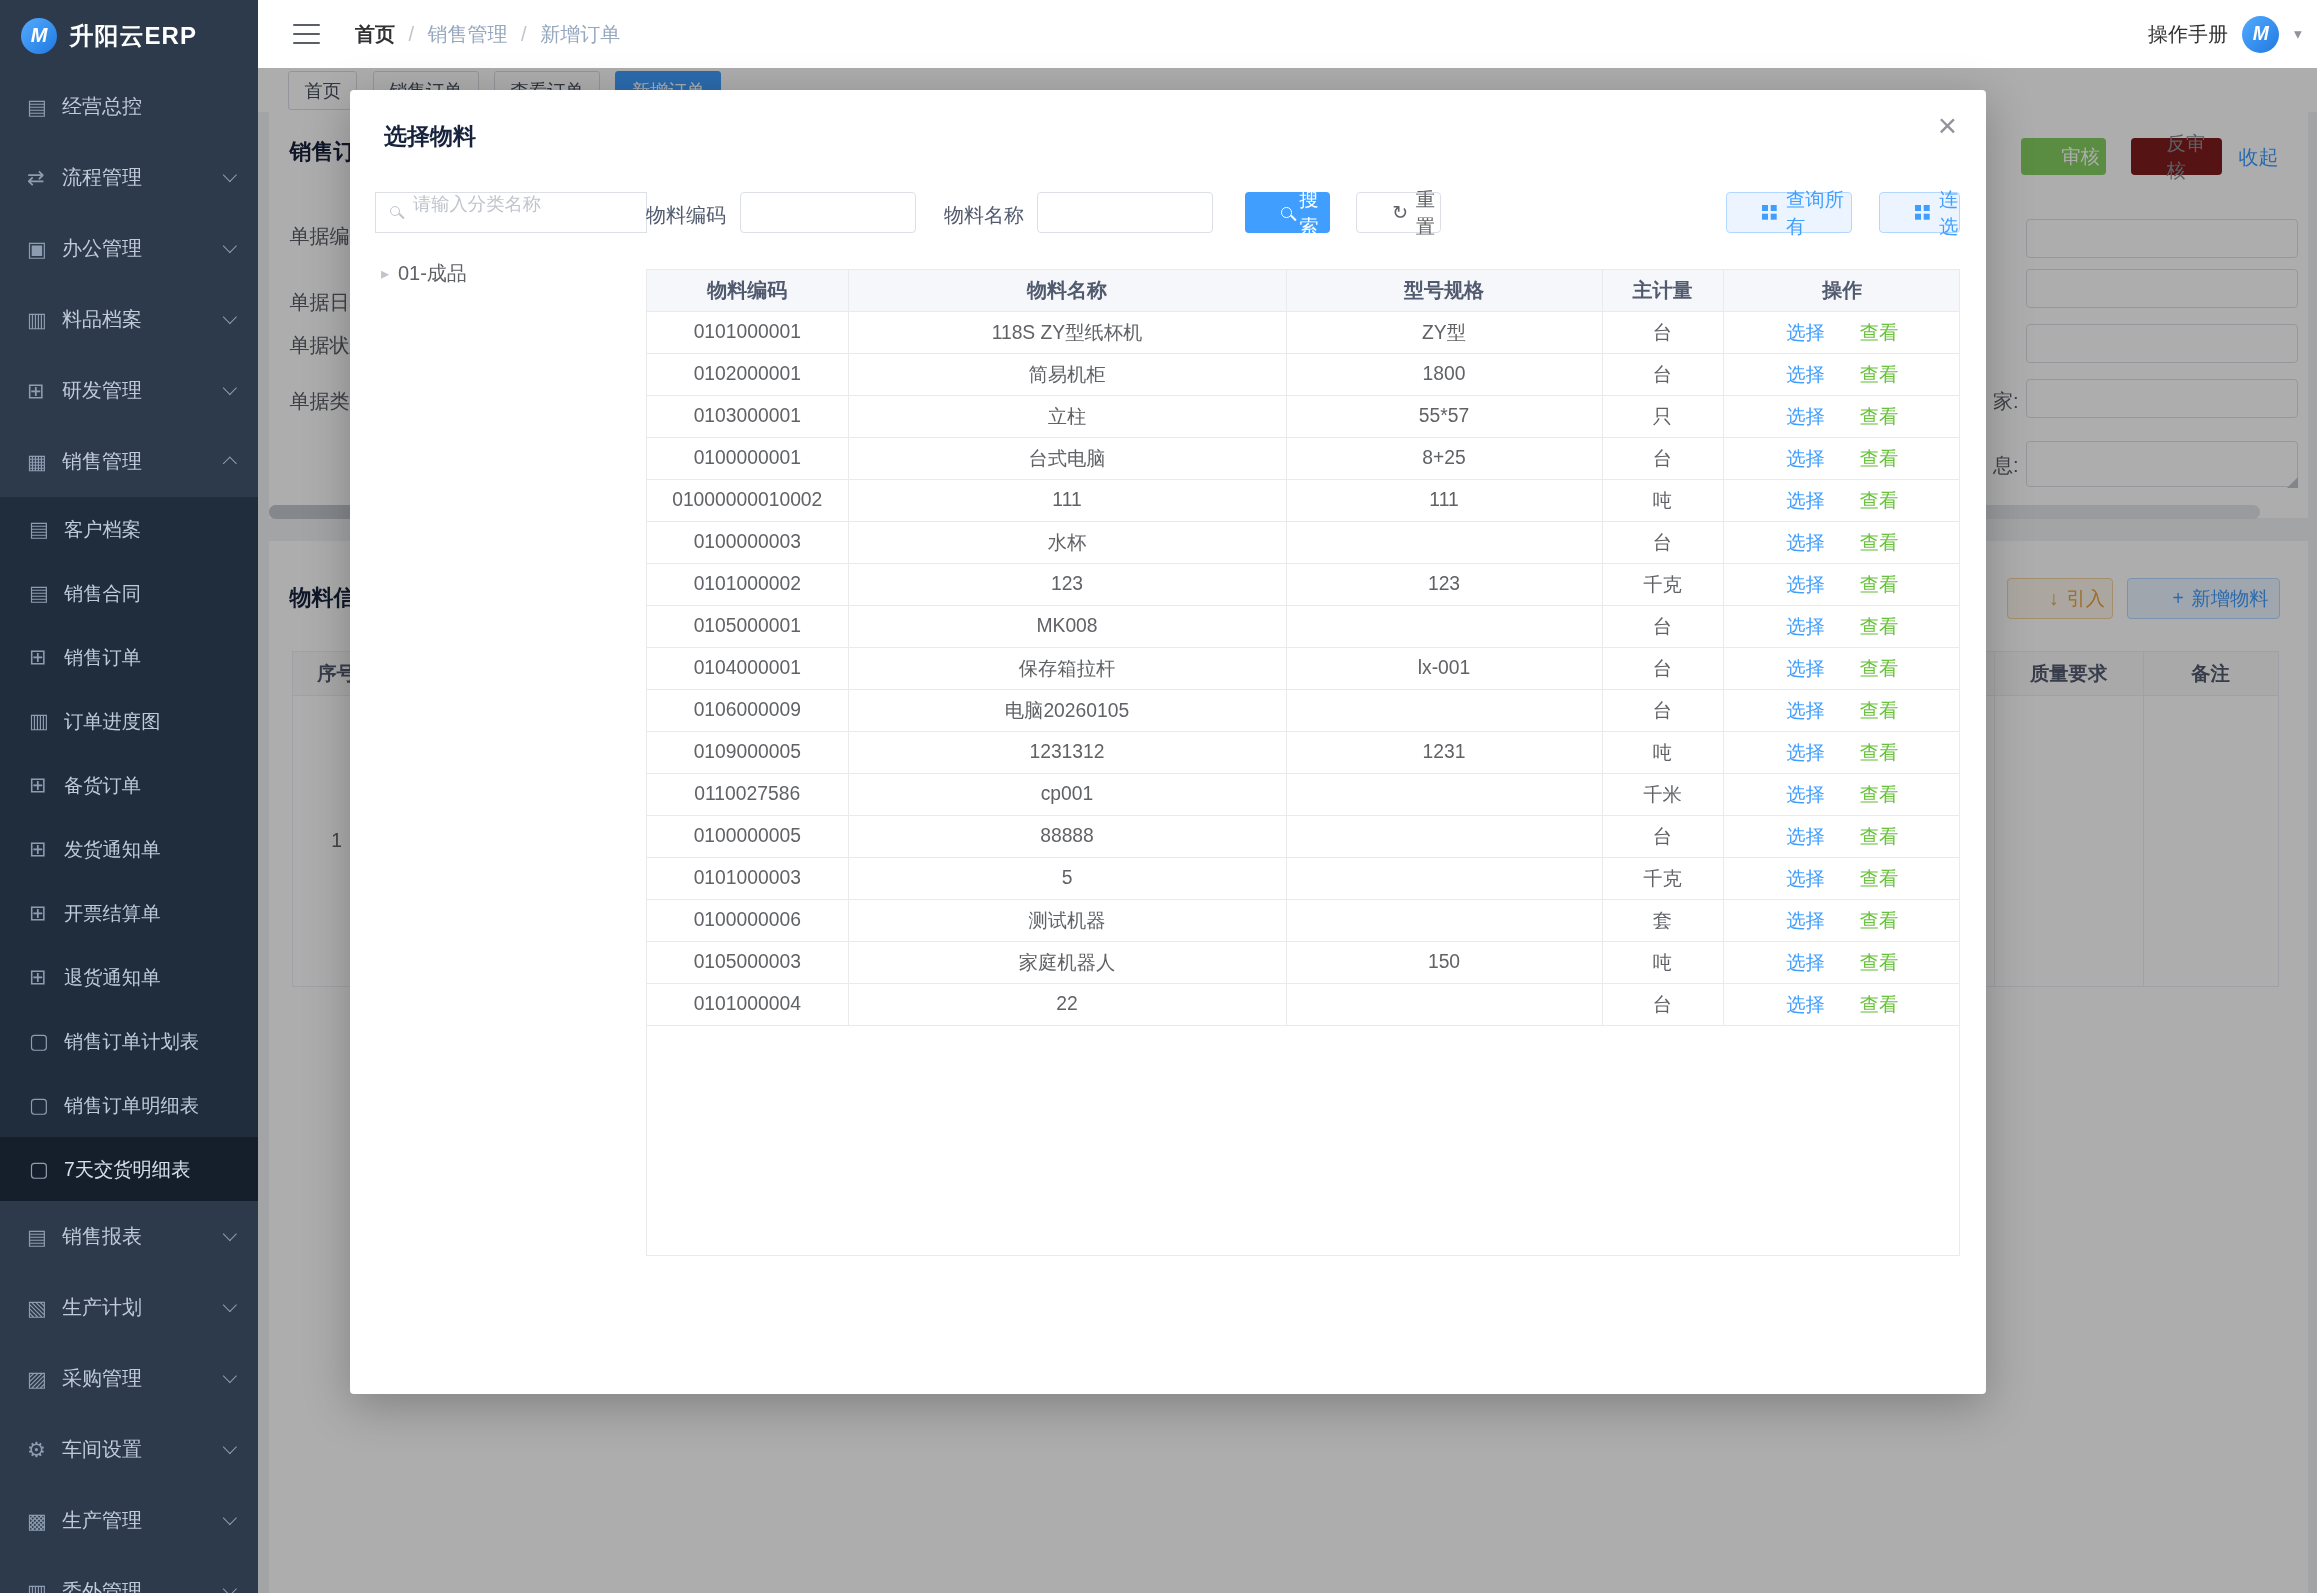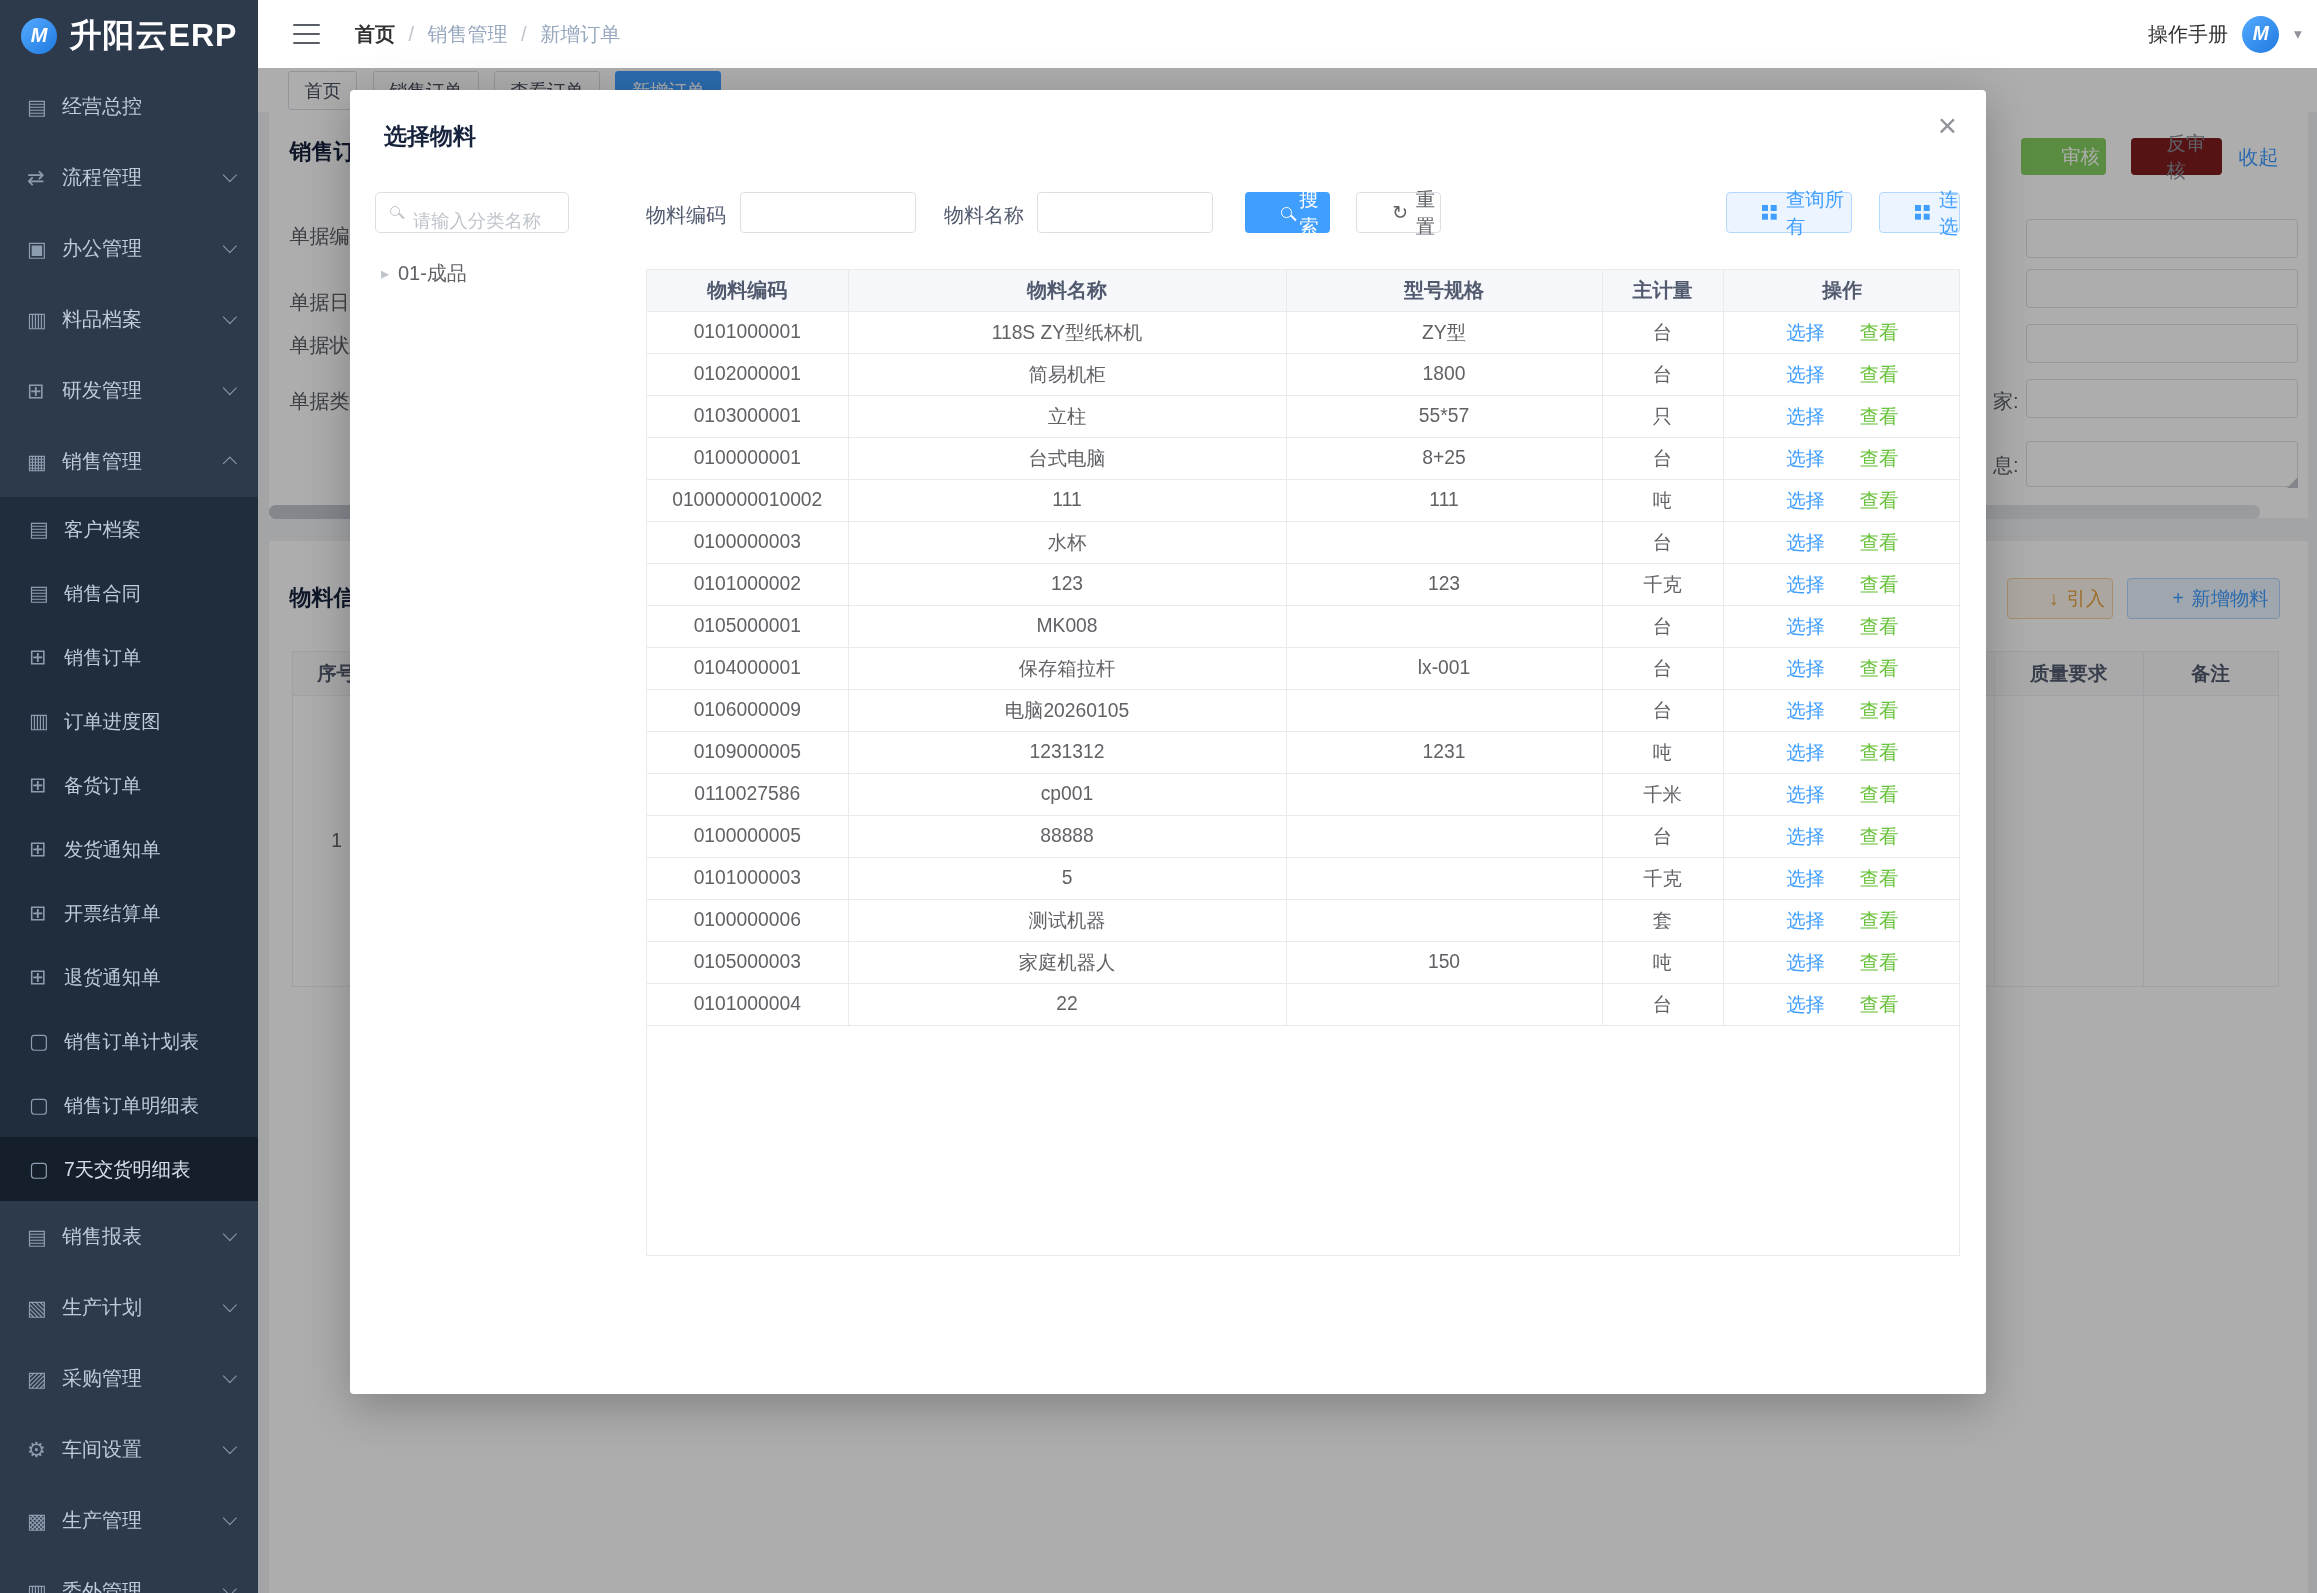--- a/index.html
+++ b/index.html
@@ -5,21 +5,21 @@
   * { margin:0; padding:0; box-sizing:border-box; }
   html,body { width:2317px; height:1593px; }
   body { font-family:"Liberation Sans","DejaVu Sans",sans-serif; background:#f0f2f5; overflow:hidden; color:#333; }
   .app { position:relative; width:2317px; height:1593px; overflow:hidden; }
 
   
   .sidebar { position:absolute; left:0; top:0; width:258px; height:100%; background:#2d3a4b; z-index:30; overflow:hidden; }
   .logo-row { height:71px; display:flex; align-items:center; gap:12.6px; padding-left:21px; }
   .logo-circle { width:36px; height:36px; border-radius:50%; background:linear-gradient(135deg,#55aaff,#1f7ae0);
     color:#fff; font-weight:bold; font-style:italic; display:flex; align-items:center; justify-content:center; font-size:20px; flex:none; }
-  .logo-text { color:#fff; font-size:32px; font-weight:700; letter-spacing:1px; white-space:nowrap; }
+  .logo-text { color:#fff; font-size:24px; font-weight:700; letter-spacing:1px; white-space:nowrap; }
   .menu-item { height:71px; display:flex; align-items:center; padding:0 23px 0 27px; color:#bfcbd9; font-size:20px; cursor:pointer; }
   .menu-item .mi-icon { width:35px; font-size:21px; color:#8d9cb0; flex:none; }
   .menu-item .mi-label { flex:1; white-space:nowrap; overflow:hidden; }
   .chev { width:9.7px; height:9.7px; border-right:1.9px solid #8d9cb0; border-bottom:1.9px solid #8d9cb0; flex:none; }
   .chev.down { transform:rotate(45deg); margin-top:-4.8px; }
   .chev.up { transform:rotate(-135deg); margin-top:4.8px; }
   .submenu { background:#1f2d3d; }
   .submenu .menu-item { height:64px; font-size:19.3px; padding-left:29px; }
   .submenu .menu-item.hl { background:#141f2b; color:#d6e0ec; }
 
@@ -67,21 +67,21 @@
   .bg-th:last-child, .bg-td:last-child { border-right:none; }
   .w-seq { width:89px; flex:none; } .w-mid { flex:1; } .w-quality { width:149px; flex:none;text-align:right; } .w-remark { width:134px; flex:none; }
   .bg-row { display:flex; height:290px; font-size:19.3px; color:#606266; }
 
   
   .overlay { position:absolute; left:258px; top:68px; right:0; bottom:0; background:rgba(0,0,0,.32); z-index:40; }
   .modal { position:absolute; left:350px; top:90px; width:1636px; height:1304px; background:#fff; border-radius:3.9px;
     box-shadow:0 11.6px 46px rgba(0,0,0,.25); z-index:50; }
   .modal-title { position:absolute; left:34px; top:31px; font-size:23px; font-weight:700; color:#17233d; }
   .modal-close { position:absolute; right:29px; top:19.3px; font-size:33px; color:#909399; cursor:pointer; line-height:1; }
-  .tree-search { position:absolute; left:25px; top:102px; width:194px; height:41px; border:1px solid #dcdfe6; border-radius:5px; display:flex; align-items:flex-end; padding-left:37px; background:#fff; }
+  .tree-search { position:absolute; left:25px; top:102px; width:272px; height:41px; border:1px solid #dcdfe6; border-radius:0; display:flex; align-items:flex-start; padding-left:37px; background:#fff; }
   .tree-search input { border:none; outline:none; width:174px; font-size:18.3px; color:#606266; background:transparent; }
   .tree-search input::placeholder { color:#c0c4cc; }
   .mag-gray { position:absolute; left:13.5px; top:12.6px; width:10.6px; height:10.6px; border:1.9px solid #c0c4cc; border-radius:50%; }
   .mag-gray::after { content:""; position:absolute; width:6.8px; height:1.9px; background:#c0c4cc; transform:rotate(45deg); right:-5.8px; bottom:-1.9px; }
   .tree-node { position:absolute; left:31px; top:170px; font-size:20px; color:#606266; display:flex; align-items:center; gap:8.7px; cursor:pointer; }
   .tree-arrow { color:#c0c4cc; font-size:16.4px; }
 
   .f-label { position:absolute; top:112px; font-size:20px; color:#515a6e; white-space:nowrap; }
   .f-input { position:absolute; top:102px; width:176px; height:41px; border:1px solid #dcdfe6; border-radius:3.9px; font-size:18.3px; padding:0 11.6px; color:#606266; outline:none; }
   .btn-search { position:absolute; left:895px; top:102px; width:85px; height:41px; background:#409eff; color:#fff; }

